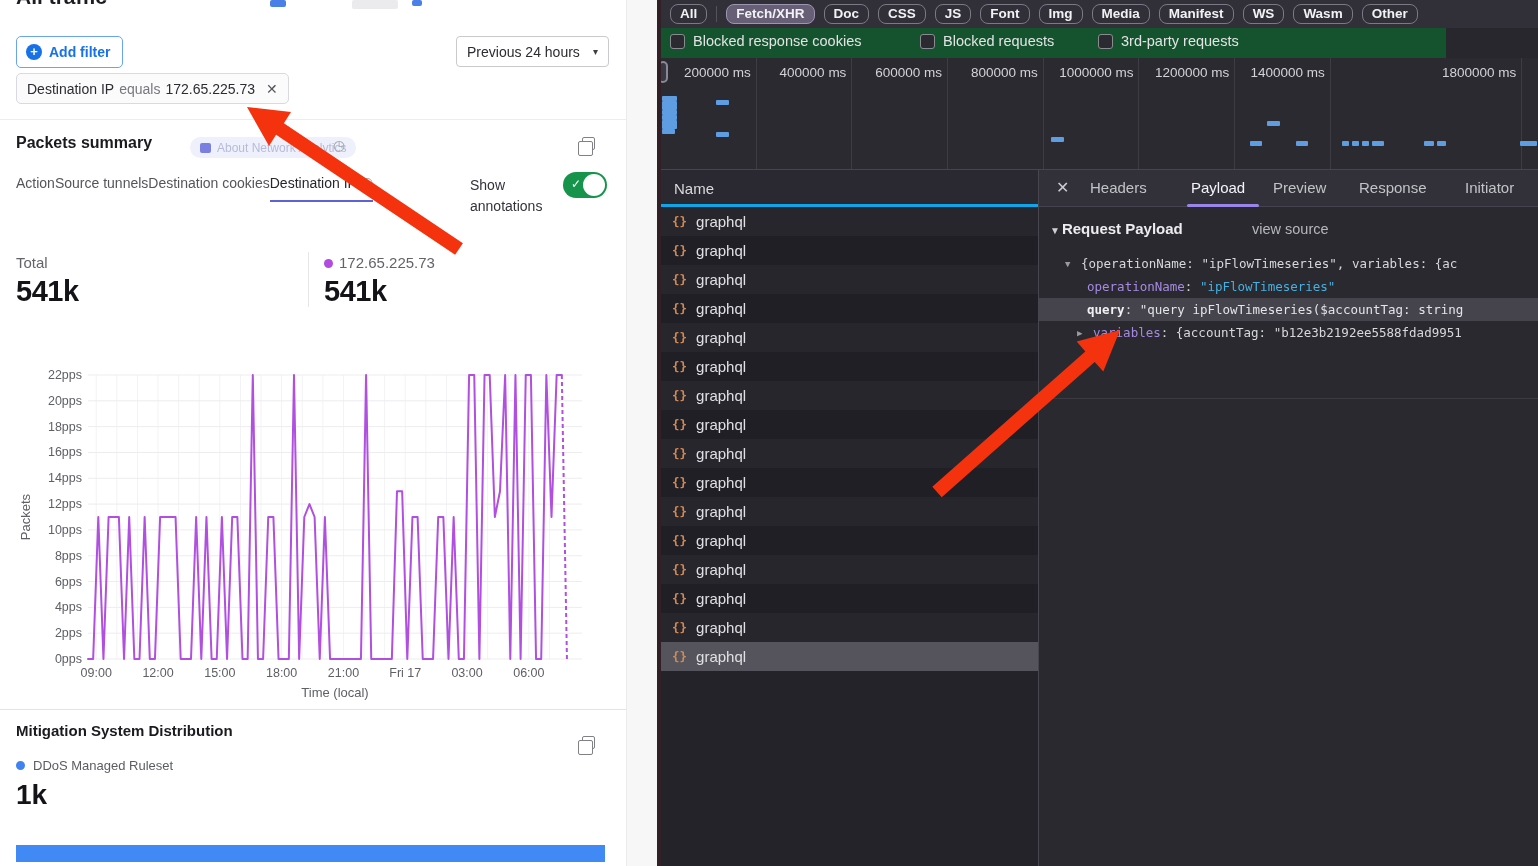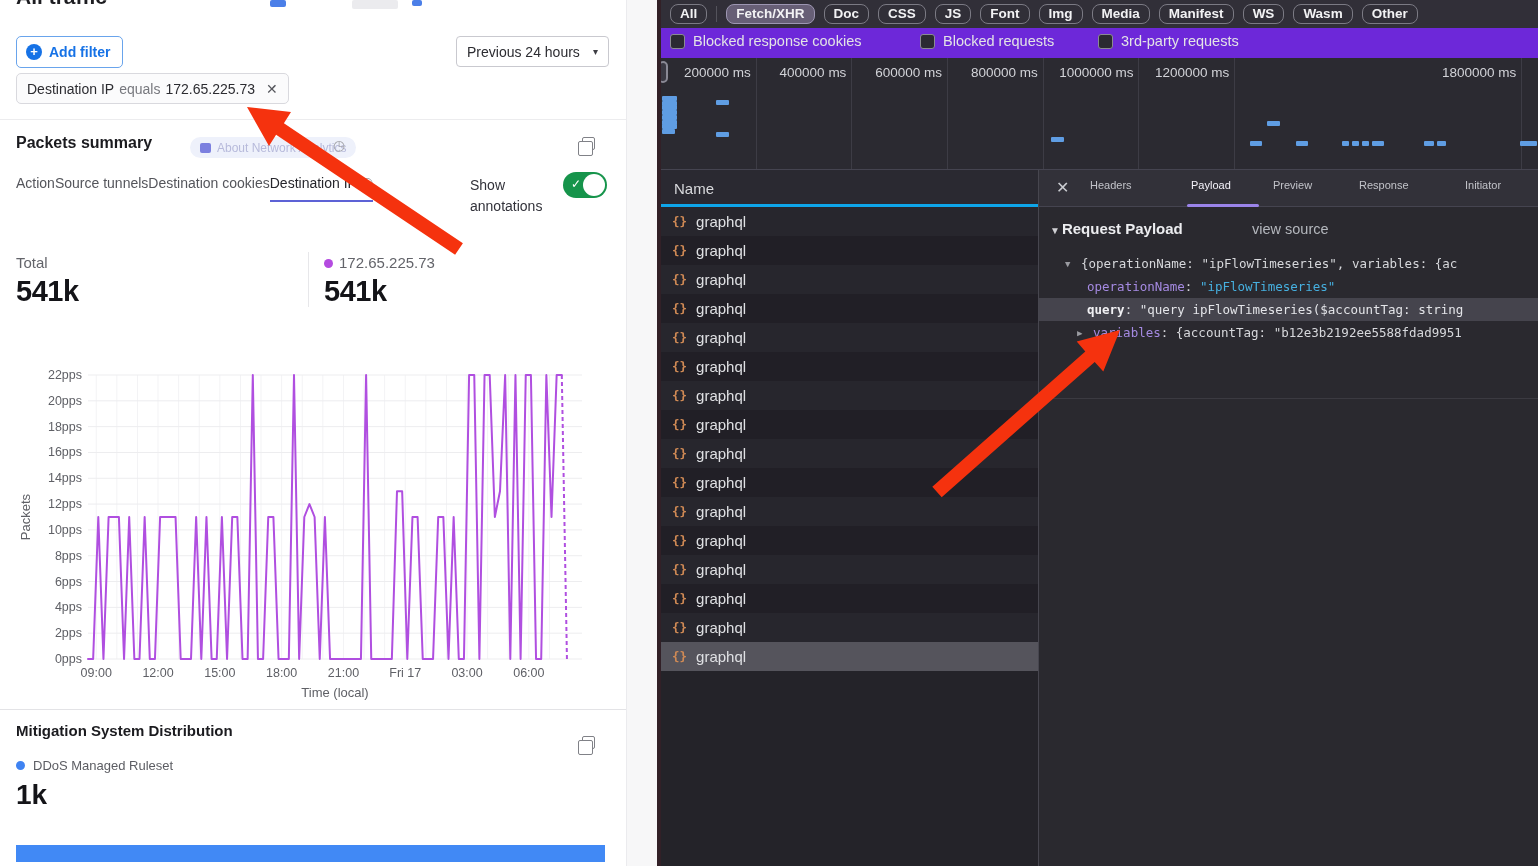--- a/index.html
+++ b/index.html
@@ -61,21 +61,21 @@
 
   
   #devtools { left:657px; top:0; width:881px; height:866px; background:#28272e; overflow:hidden;
       font-family:"Liberation Sans", sans-serif; }
   #dt-edge { left:0; top:0; width:4px; height:866px; background:#322027; }
   #dt-row1 { left:0; top:0; width:881px; height:28px; background:#312f38; display:flex; align-items:center; padding-left:13px; gap:9px; }
   .pill { border:1.5px solid #7b7a84; border-radius:8px; padding:1px 9px 2px; font-size:13.5px; font-weight:bold;
       color:#f2f2f4; white-space:nowrap; cursor:pointer; }
   .pill.active { background:#675f76; border-color:#9d96b2; }
   .pill-sep { width:1px; height:16px; background:#54535c; }
-  #dt-row2 { left:0; top:28px; width:881px; height:30px; background:#6d28d9; }
+  #dt-row2 { left:0; top:28px; width:789px; height:30px; background:#14532d; }
   .dt-check { position:absolute; top:5px; display:flex; align-items:center; gap:8px; font-size:14.5px; color:#e3e3e6; cursor:pointer; }
   .dt-check .box { width:15px; height:15px; border:1.5px solid #8b8a93; border-radius:3px; background:#2b2a31; }
 
   #dt-timeline { left:4px; top:58px; width:877px; height:112px; background:#2b2a31; border-bottom:1px solid #454450;
       overflow:hidden; }
   .tl-col { position:absolute; top:0; height:112px; border-right:1px solid #3d3c45; }
   .tl-label { position:absolute; top:7px; right:5px; font-size:13.5px; color:#d2d3d8; white-space:nowrap; }
   .tl-bar { position:absolute; height:5px; background:#5f9de3; border-radius:1px; }
   #tl-fragment { left:-3px; top:3px; width:10px; height:22px; border:2px solid #8a8995; border-radius:6px; background:#3a3943; }
 
@@ -83,21 +83,21 @@
   #name-header { left:0; top:0; width:377px; height:37px; background:#2a2931; border-bottom:3px solid #0ea5e9;
       font-size:15px; color:#d9dadd; padding:10px 0 0 13px; }
   .req-row { position:absolute; left:0; width:377px; height:29px; display:flex; align-items:center; gap:9px;
       padding-left:11px; cursor:pointer; }
   .req-icon { font-family:"DejaVu Sans Mono", monospace; font-size:12.5px; font-weight:bold; color:#d08a55; }
   .req-label { font-size:15px; color:#dfe0e3; }
 
   #payload-pane { left:381px; top:170px; width:500px; height:696px; background:#2a292f; border-left:1px solid #47464f; overflow:hidden; }
   #pp-tabs { position:absolute; left:0; top:0; width:500px; height:37px; background:#323139; border-bottom:1px solid #454450; }
   #pp-close { position:absolute; left:17px; top:8px; font-size:16px; color:#caccd1; cursor:pointer; }
-  .pp-tab { position:absolute; top:9px; font-size:11px; color:#c2c3c9; cursor:pointer; }
+  .pp-tab { position:absolute; top:9px; font-size:15px; color:#c2c3c9; cursor:pointer; }
   .pp-tab.active { color:#f4f2fa; }
   #pp-underline { position:absolute; top:34px; height:3px; background:#9b84ea; border-radius:2px; }
   #pp-section { position:absolute; left:11px; top:50px; font-size:15px; color:#ecedf0; font-weight:bold; }
   #pp-section .tri { font-size:10px; margin-right:2px; color:#d0d0d4; }
   #pp-viewsource { position:absolute; left:213px; top:51px; font-size:14.5px; color:#b4b7bd; cursor:pointer; }
   .pl-line { position:absolute; left:0; width:500px; height:23px; font-family:"DejaVu Sans Mono", monospace;
       font-size:12.5px; line-height:23px; white-space:nowrap; color:#d7d8dc; }
   .pl-line.hl { background:#45444d; }
   .pl-arrow { position:absolute; font-size:9px; color:#9a9ba1; top:1px; }
   .pl-text { position:absolute; top:0; }
@@ -288,20 +288,23 @@
         </div>
         <div class="tl-col" style="left: 287.1px; width: 95.7px;">
           <span class="tl-label">800000 ms</span>
         </div>
         <div class="tl-col" style="left: 382.8px; width: 95.7px;">
           <span class="tl-label">1000000 ms</span>
         </div>
         <div class="tl-col" style="left: 478.5px; width: 95.7px;">
           <span class="tl-label">1200000 ms</span>
         </div>
+        <div class="tl-col" style="left: 574.2px; width: 95.7px;">
+          <span class="tl-label">1400000 ms</span>
+        </div>
         <div class="tl-col" style="left: 765.6px; width: 95.7px;">
           <span class="tl-label">1800000 ms</span>
         </div>
         <div class="tl-col" style="left: 861.3px; width: 95.7px;"></div>
         <div class="tl-bar" style="left: 1px; top: 38px; width: 15px; background: rgb(95, 157, 227);"></div>
         <div class="tl-bar" style="left: 1px; top: 43px; width: 15px; background: rgb(95, 157, 227);"></div>
         <div class="tl-bar" style="left: 1px; top: 47px; width: 15px; background: rgb(95, 157, 227);"></div>
         <div class="tl-bar" style="left: 1px; top: 52px; width: 15px; background: rgb(95, 157, 227);"></div>
         <div class="tl-bar" style="left: 1px; top: 57px; width: 15px; background: rgb(95, 157, 227);"></div>
         <div class="tl-bar" style="left: 1px; top: 62px; width: 15px; background: rgb(95, 157, 227);"></div>

